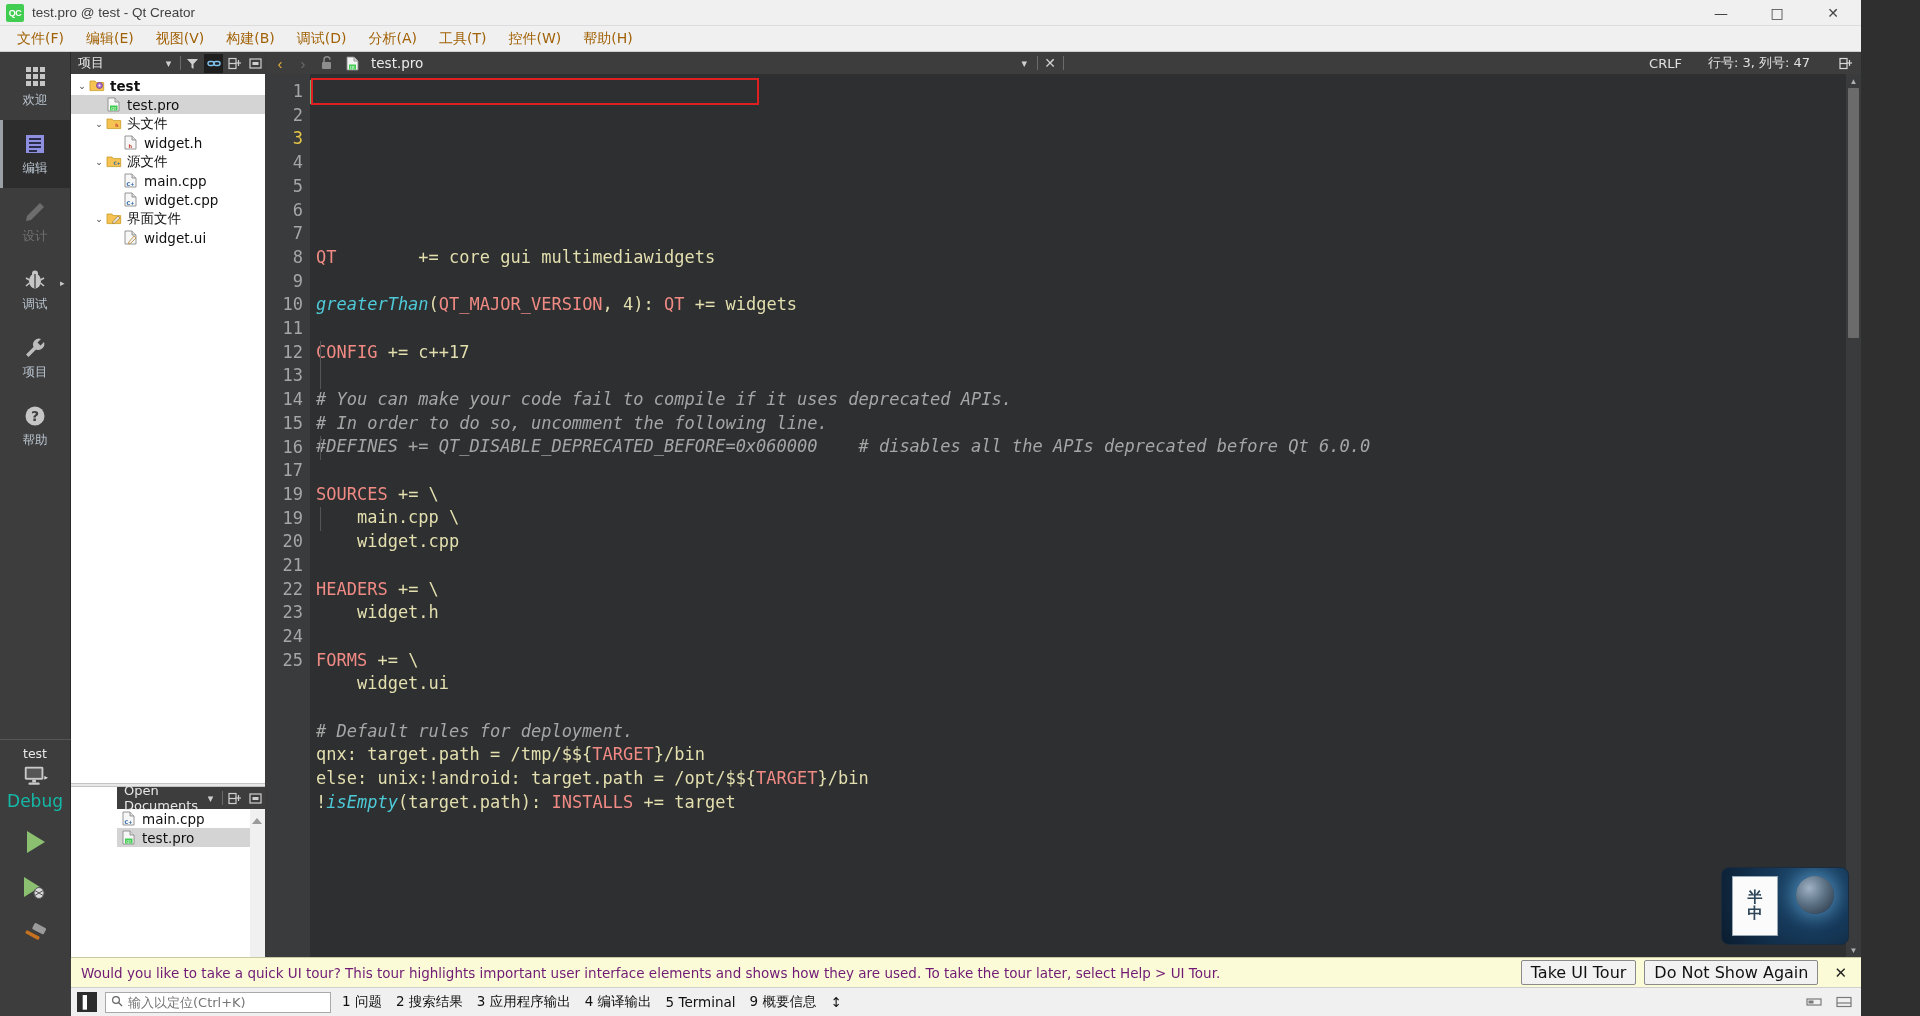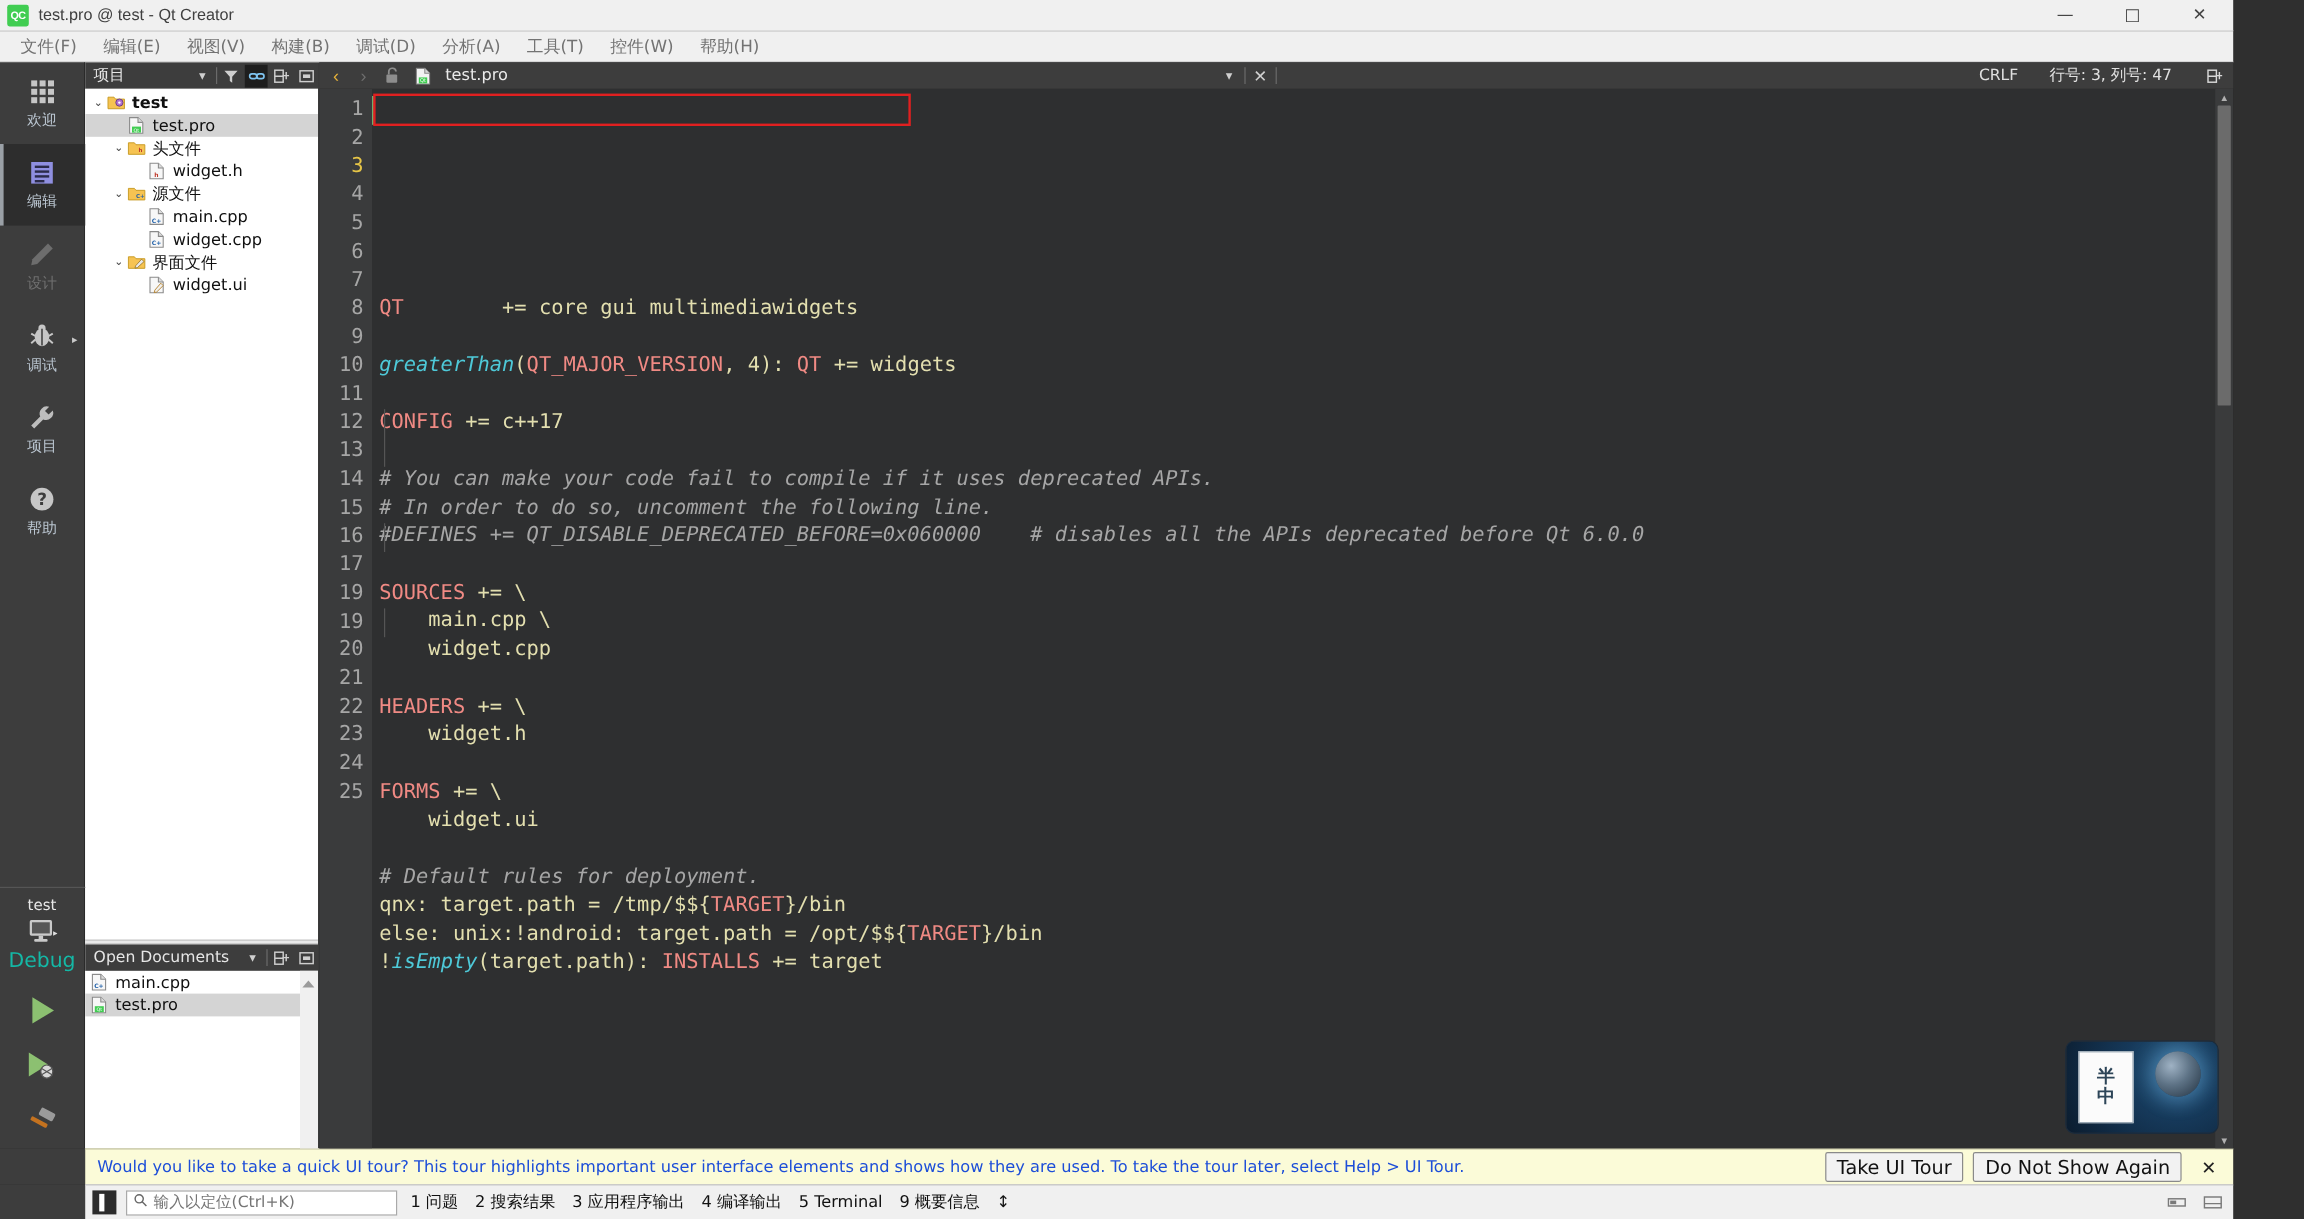--- a/index.html
+++ b/index.html
@@ -28,21 +28,21 @@
     width: 56px; height: 26px; display: flex; align-items: center; justify-content: center;
     color: #444; font-size: 14px; font-family: "DejaVu Sans", sans-serif;
   }
 
   
   .menubar {
     height: 26px; background: #f0f0f0; display: flex; align-items: center;
     padding-left: 6px; flex: none; border-bottom: 1px solid #cfcfcf;
   }
   .menu-item {
-    font-size: 14px; color: #737373; padding: 3px 11px; cursor: default;
+    font-size: 14px; color: #a16207; padding: 3px 11px; cursor: default;
     font-family: "DejaVu Sans", sans-serif;
   }
 
   
   .body-row { flex: 1; display: flex; min-height: 0; }
 
   
   .modebar {
     width: 71px; background: #3d3d3d; display: flex; flex-direction: column;
     align-items: center; flex: none; border-right: 1px solid #2a2a2a;
@@ -85,21 +85,21 @@
   .tree { flex: 1; overflow: hidden; padding-top: 2px; background: #fff; }
   .trow { display: flex; align-items: center; height: 19px; font-size: 13.5px; color: #101010;
           font-family: "DejaVu Sans", sans-serif; white-space: nowrap; }
   .trow.sel { background: #d4d4d4; }
   .trow .arrow { width: 14px; text-align: center; font-size: 9px; color: #444; flex: none; }
   .ic { width: 17px; height: 15px; margin-right: 4px; flex: none; position: relative; display: inline-block; }
   .bold { font-weight: bold; }
 
   .splitter { height: 4px; background: #e8e8e8; border-top: 1px solid #c4c4c4; border-bottom: 1px solid #c4c4c4; flex: none;}
 
-  .opendocs { height: 170px; display: flex; flex-direction: column; flex: none; background: #fff; }
+  .opendocs { height: 170px; display: flex; flex-direction: column; flex: none; background: #fff; margin-left: 46px; }
   .odlist { flex: 1; position: relative; }
   .scroll-up {
     position: absolute; right: 2px; top: 3px; width: 12px; height: 10px;
   }
   .od-scrollbar { position: absolute; right: 0; top: 0; bottom: 0; width: 15px; background: #f0f0f0; }
 
   
   .editorarea { flex: 1; display: flex; flex-direction: column; min-width: 0; background: #2e2f30; }
   .edtoolbar {
     height: 22px; background: #3d3d3d; display: flex; align-items: center; flex: none; gap: 3px;
@@ -158,21 +158,21 @@
     border: 1px solid #9aa8b4; display: flex; flex-direction: column; align-items: center;
     justify-content: center; color: #2d4558; font-family: "DejaVu Sans", sans-serif;
     font-size: 15px; font-weight: bold; line-height: 1.05;
   }
 
   
   .notifybar {
     height: 30px; background: #fbfbd8; border-top: 1px solid #c9c9a8; display: flex;
     align-items: center; padding: 0 6px 0 10px; flex: none; gap: 8px;
   }
-  .notify-text { font-size: 13.5px; color: #1d4ed8; flex: 1; font-family: "DejaVu Sans", sans-serif; }
+  .notify-text { font-size: 13.5px; color: #701a75; flex: 1; font-family: "DejaVu Sans", sans-serif; }
   .nbtn {
     font-size: 16px; color: #111; border: 1px solid #8a8a8a; background: #f2f2f2;
     padding: 2px 9px; border-radius: 2px; font-family: "DejaVu Sans", sans-serif; text-align: center;
   }
   .nclose { font-size: 15px; color: #222; padding: 0 8px; }
 
   
   .statusbar {
     height: 29px; background: #f0f0f0; border-top: 1px solid #cfcfcf; display: flex;
     align-items: center; flex: none; padding: 0 6px; gap: 8px;

